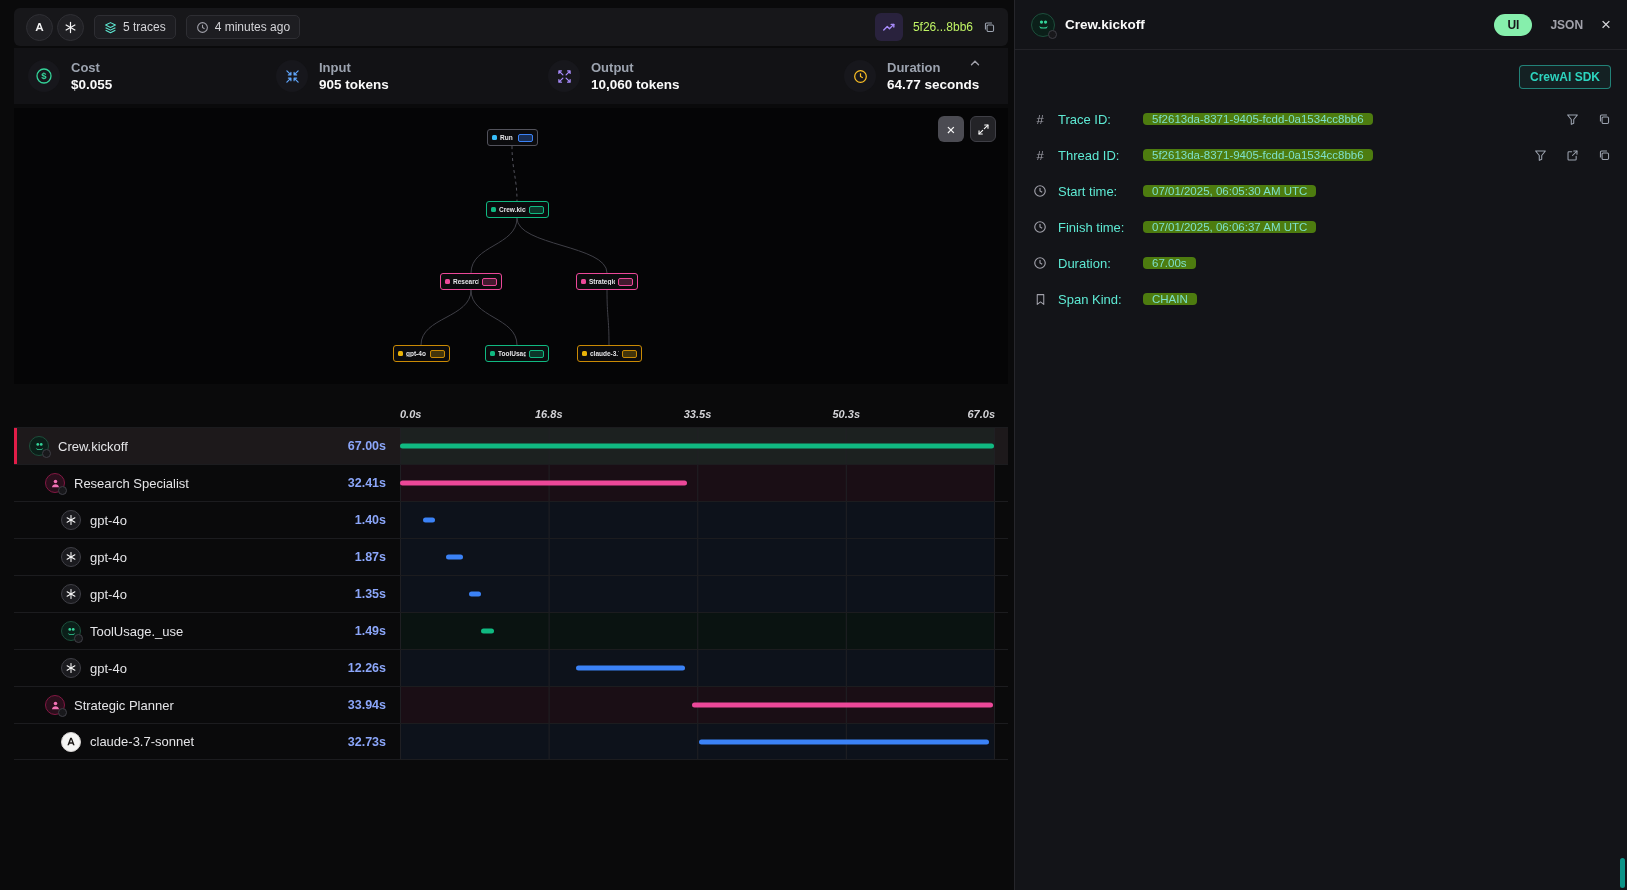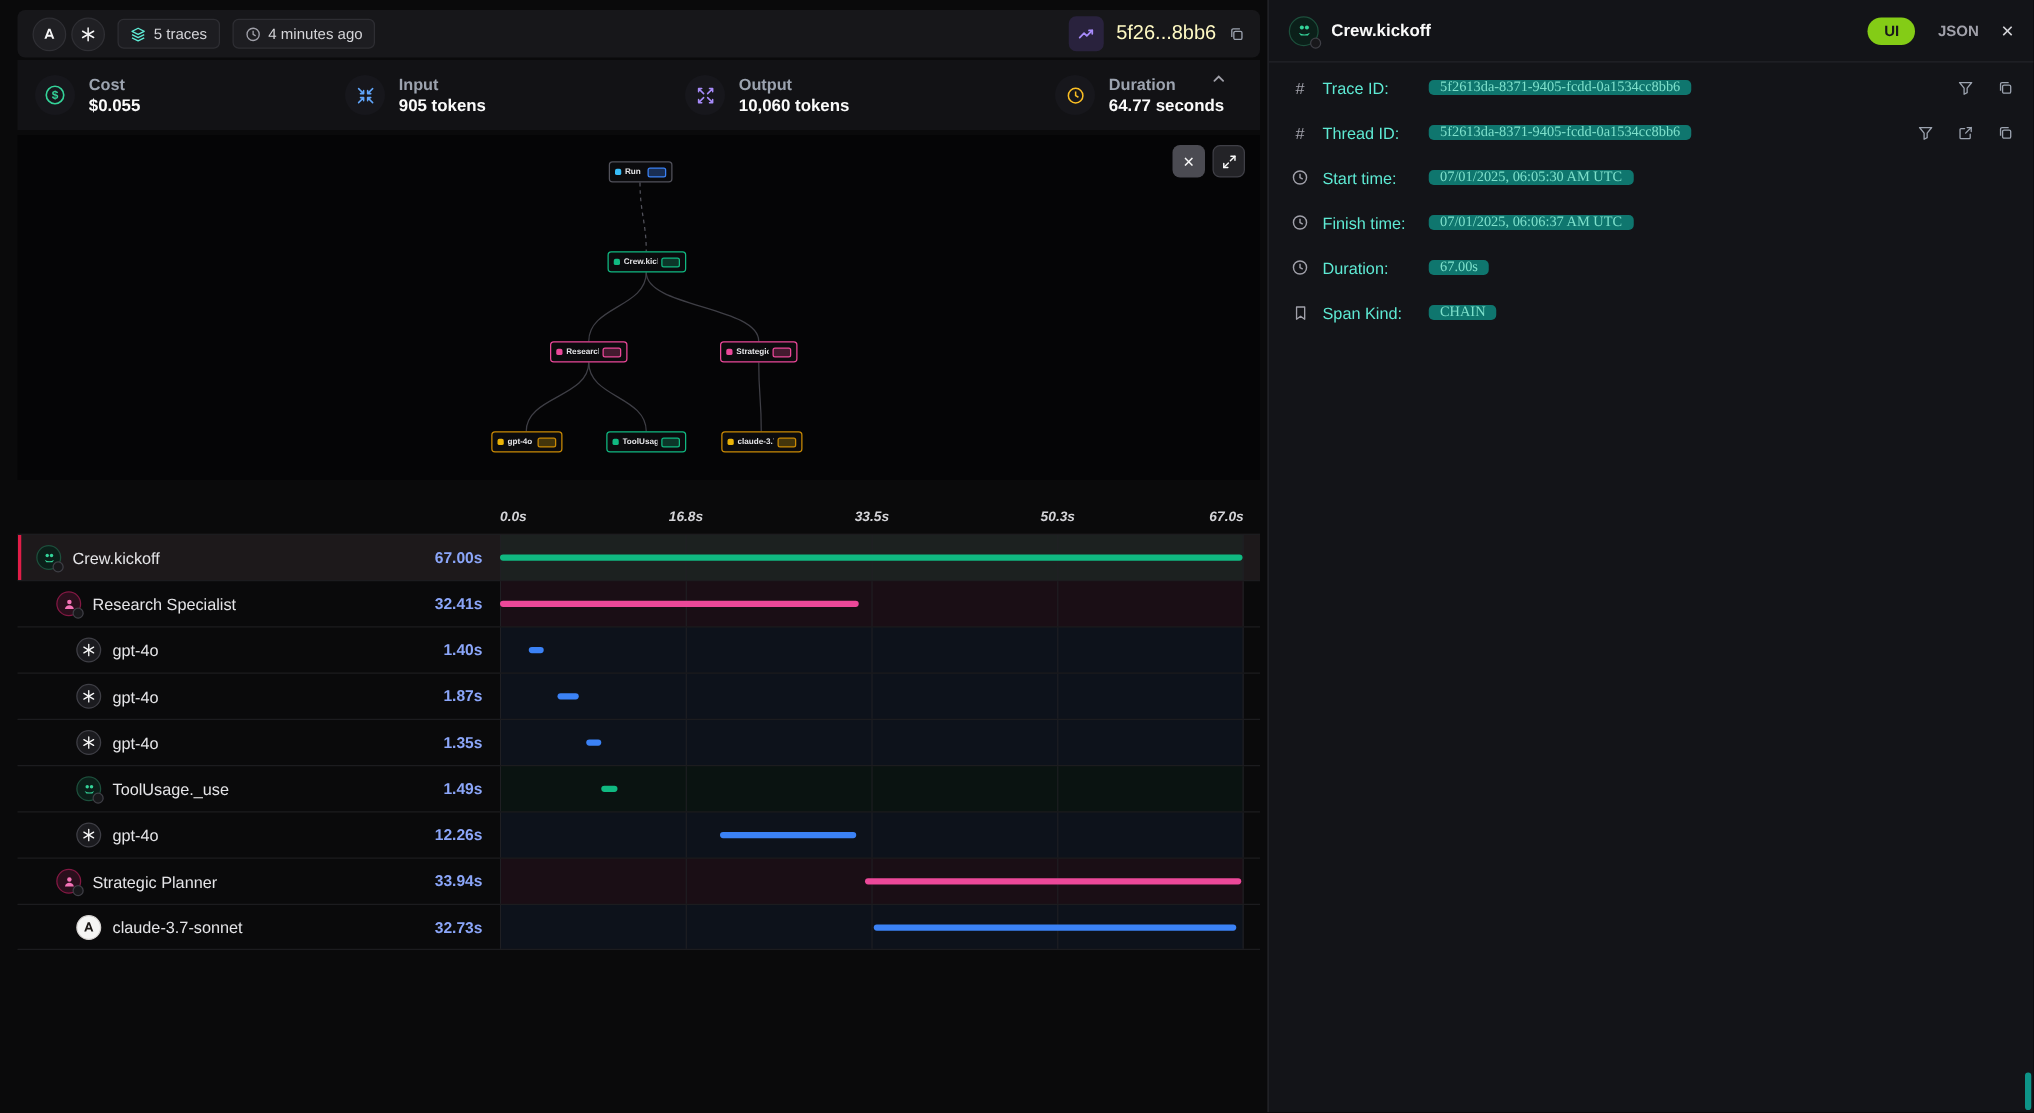--- a/index.html
+++ b/index.html
@@ -9,21 +9,21 @@
   
   .left { width:1014px; padding:8px 6px 0 14px; flex:none; }
 
   .topbar { height:38px; background:#17171a; border-radius:6px; display:flex; align-items:center; padding:0 12px; gap:10px; }
   .logo { width:27px; height:27px; border-radius:50%; background:#202024; border:1px solid #2f2f34; display:flex; align-items:center; justify-content:center; color:#f4f4f5; flex:none; }
   .logo.openai { margin-left:-6px; }
   .tchip { height:24px; border:1px solid #2e2e33; background:#1d1d21; border-radius:5px; display:flex; align-items:center; gap:6px; padding:0 9px; font-size:12px; color:#d4d4d8; }
   .tchip .ic { display:flex; }
   .topbar .spacer { flex:1; }
   .trendbtn { width:28px; height:28px; border-radius:6px; background:rgba(139,92,246,0.16); display:flex; align-items:center; justify-content:center; color:#a78bfa; }
-  .traceid { font-size:16px; color:#fef9c3; }
+  .traceid { font-size:12px; color:#bef264; }
   .ghosticon { color:#9ca3af; display:flex; align-items:center; }
 
   .stats { height:56px; background:#121215; margin-top:2px; display:flex; align-items:center; position:relative; padding-left:14px; }
   .stat { display:flex; align-items:center; gap:11px; }
   .stat.w1{width:248px} .stat.w2{width:272px} .stat.w3{width:296px}
   .sicon { width:32px; height:32px; border-radius:50%; background:#17171c; display:flex; align-items:center; justify-content:center; flex:none; }
   .stext { display:flex; flex-direction:column; gap:2px; }
   .slabel { font-size:13px; font-weight:700; color:#9ca3af; }
   .sval { font-size:13.5px; font-weight:700; color:#fafafa; }
   .stats .collapse { position:absolute; right:26px; top:8px; color:#a1a1aa; cursor:pointer; }
@@ -74,30 +74,30 @@
   .ricon.crew { background:#0b1f19; border:1px solid #1d4f3c; color:#34d399; }
   .ricon.agent { background:#2a0f1c; border:1px solid #831843; color:#f472b6; }
   .ricon.oai { background:#1b1b1f; border:1px solid #3f3f46; color:#fafafa; }
   .ricon.anth { background:#f5f5f4; border:1px solid #d6d3d1; color:#1c1917; }
 
   
   .right { flex:1; background:#131418; border-left:1px solid #26262b; display:flex; flex-direction:column; }
   .rp-header { height:50px; flex:none; display:flex; align-items:center; gap:10px; padding:0 16px; border-bottom:1px solid #232328; }
   .rp-title { font-size:13.5px; font-weight:700; color:#fafafa; }
   .rp-header .spacer { flex:1; }
-  .pill-ui { background:#84cc16; color:#18181b; font-size:12px; font-weight:700; border-radius:14px; padding:4px 13px; cursor:pointer; }
+  .pill-ui { background:#86efac; color:#18181b; font-size:12px; font-weight:700; border-radius:14px; padding:4px 13px; cursor:pointer; }
   .tab-json { color:#a1a1aa; font-size:12px; font-weight:700; margin:0 8px; cursor:pointer; }
   .rp-close { color:#d4d4d8; font-size:17px; cursor:pointer; line-height:1; }
   .sdk-row { display:flex; justify-content:flex-end; padding:15px 16px 10px; }
   .sdk-badge { font-size:12px; font-weight:700; color:#2dd4bf; border:1px solid rgba(45,212,191,.55); background:rgba(45,212,191,.07); border-radius:4px; padding:4px 10px; cursor:pointer; }
   .fields { padding:2px 16px 0; }
   .field { height:36px; display:flex; align-items:center; gap:9px; }
   .ficon { width:18px; display:flex; justify-content:center; color:#a1a1aa; font-size:13px; flex:none; }
   .flabel { width:76px; font-size:13px; color:#5eead4; flex:none; }
-  .chip { font-family:Liberation Serif, serif; font-size:11.5px; color:#7ee0cb; background:#0f766e; border-radius:4px; padding:0 9px; cursor:pointer; }
+  .chip { font-family:Liberation Sans, sans-serif; font-size:11.5px; color:#7ee0cb; background:#4d7c0f; border-radius:4px; padding:0 9px; cursor:pointer; }
   .facts { margin-left:auto; display:flex; gap:19px; color:#9ca3af; }
   .facts span { display:flex; cursor:pointer; }
   .attr-sec { margin-top:12px; border-top:1px solid #232328; padding:0 16px; }
   .attr-row { height:46px; display:flex; align-items:center; gap:10px; cursor:pointer; }
   .attr-label { font-size:13px; font-weight:700; color:#fafafa; }
   .attr-row .chev { margin-left:auto; color:#a1a1aa; display:flex; }
   .aicon { color:#38bdf8; display:flex; }
 
   .scrollthumb { position:absolute; right:2px; bottom:2px; width:5px; height:30px; border-radius:3px; background:#0d9488; }
   svg { display:block; }
@@ -449,20 +449,23 @@
           </svg>
           <span class="badge"></span>
         </span>
       <span class="rp-title">Crew.kickoff</span>
       <span class="spacer"></span>
       <span class="pill-ui">UI</span>
       <span class="tab-json">JSON</span>
       <span class="rp-close">×</span>
     </div>
 
+    <div class="sdk-row">
+      <span class="sdk-badge">CrewAI SDK</span>
+    </div>
 
     <div class="fields">
       <div class="field">
         <span class="ficon">#</span>
         <span class="flabel">Trace ID:</span>
         <span class="chip">5f2613da-8371-9405-fcdd-0a1534cc8bb6</span>
         <span class="facts">
           <span>
               <svg viewBox="0 0 16 16" width="13" height="13" fill="none" stroke="currentColor" stroke-width="1.3" stroke-linejoin="round">
                 <path d="M2 2.5h12L9.5 8v4.5l-3 1.5V8Z"></path>

